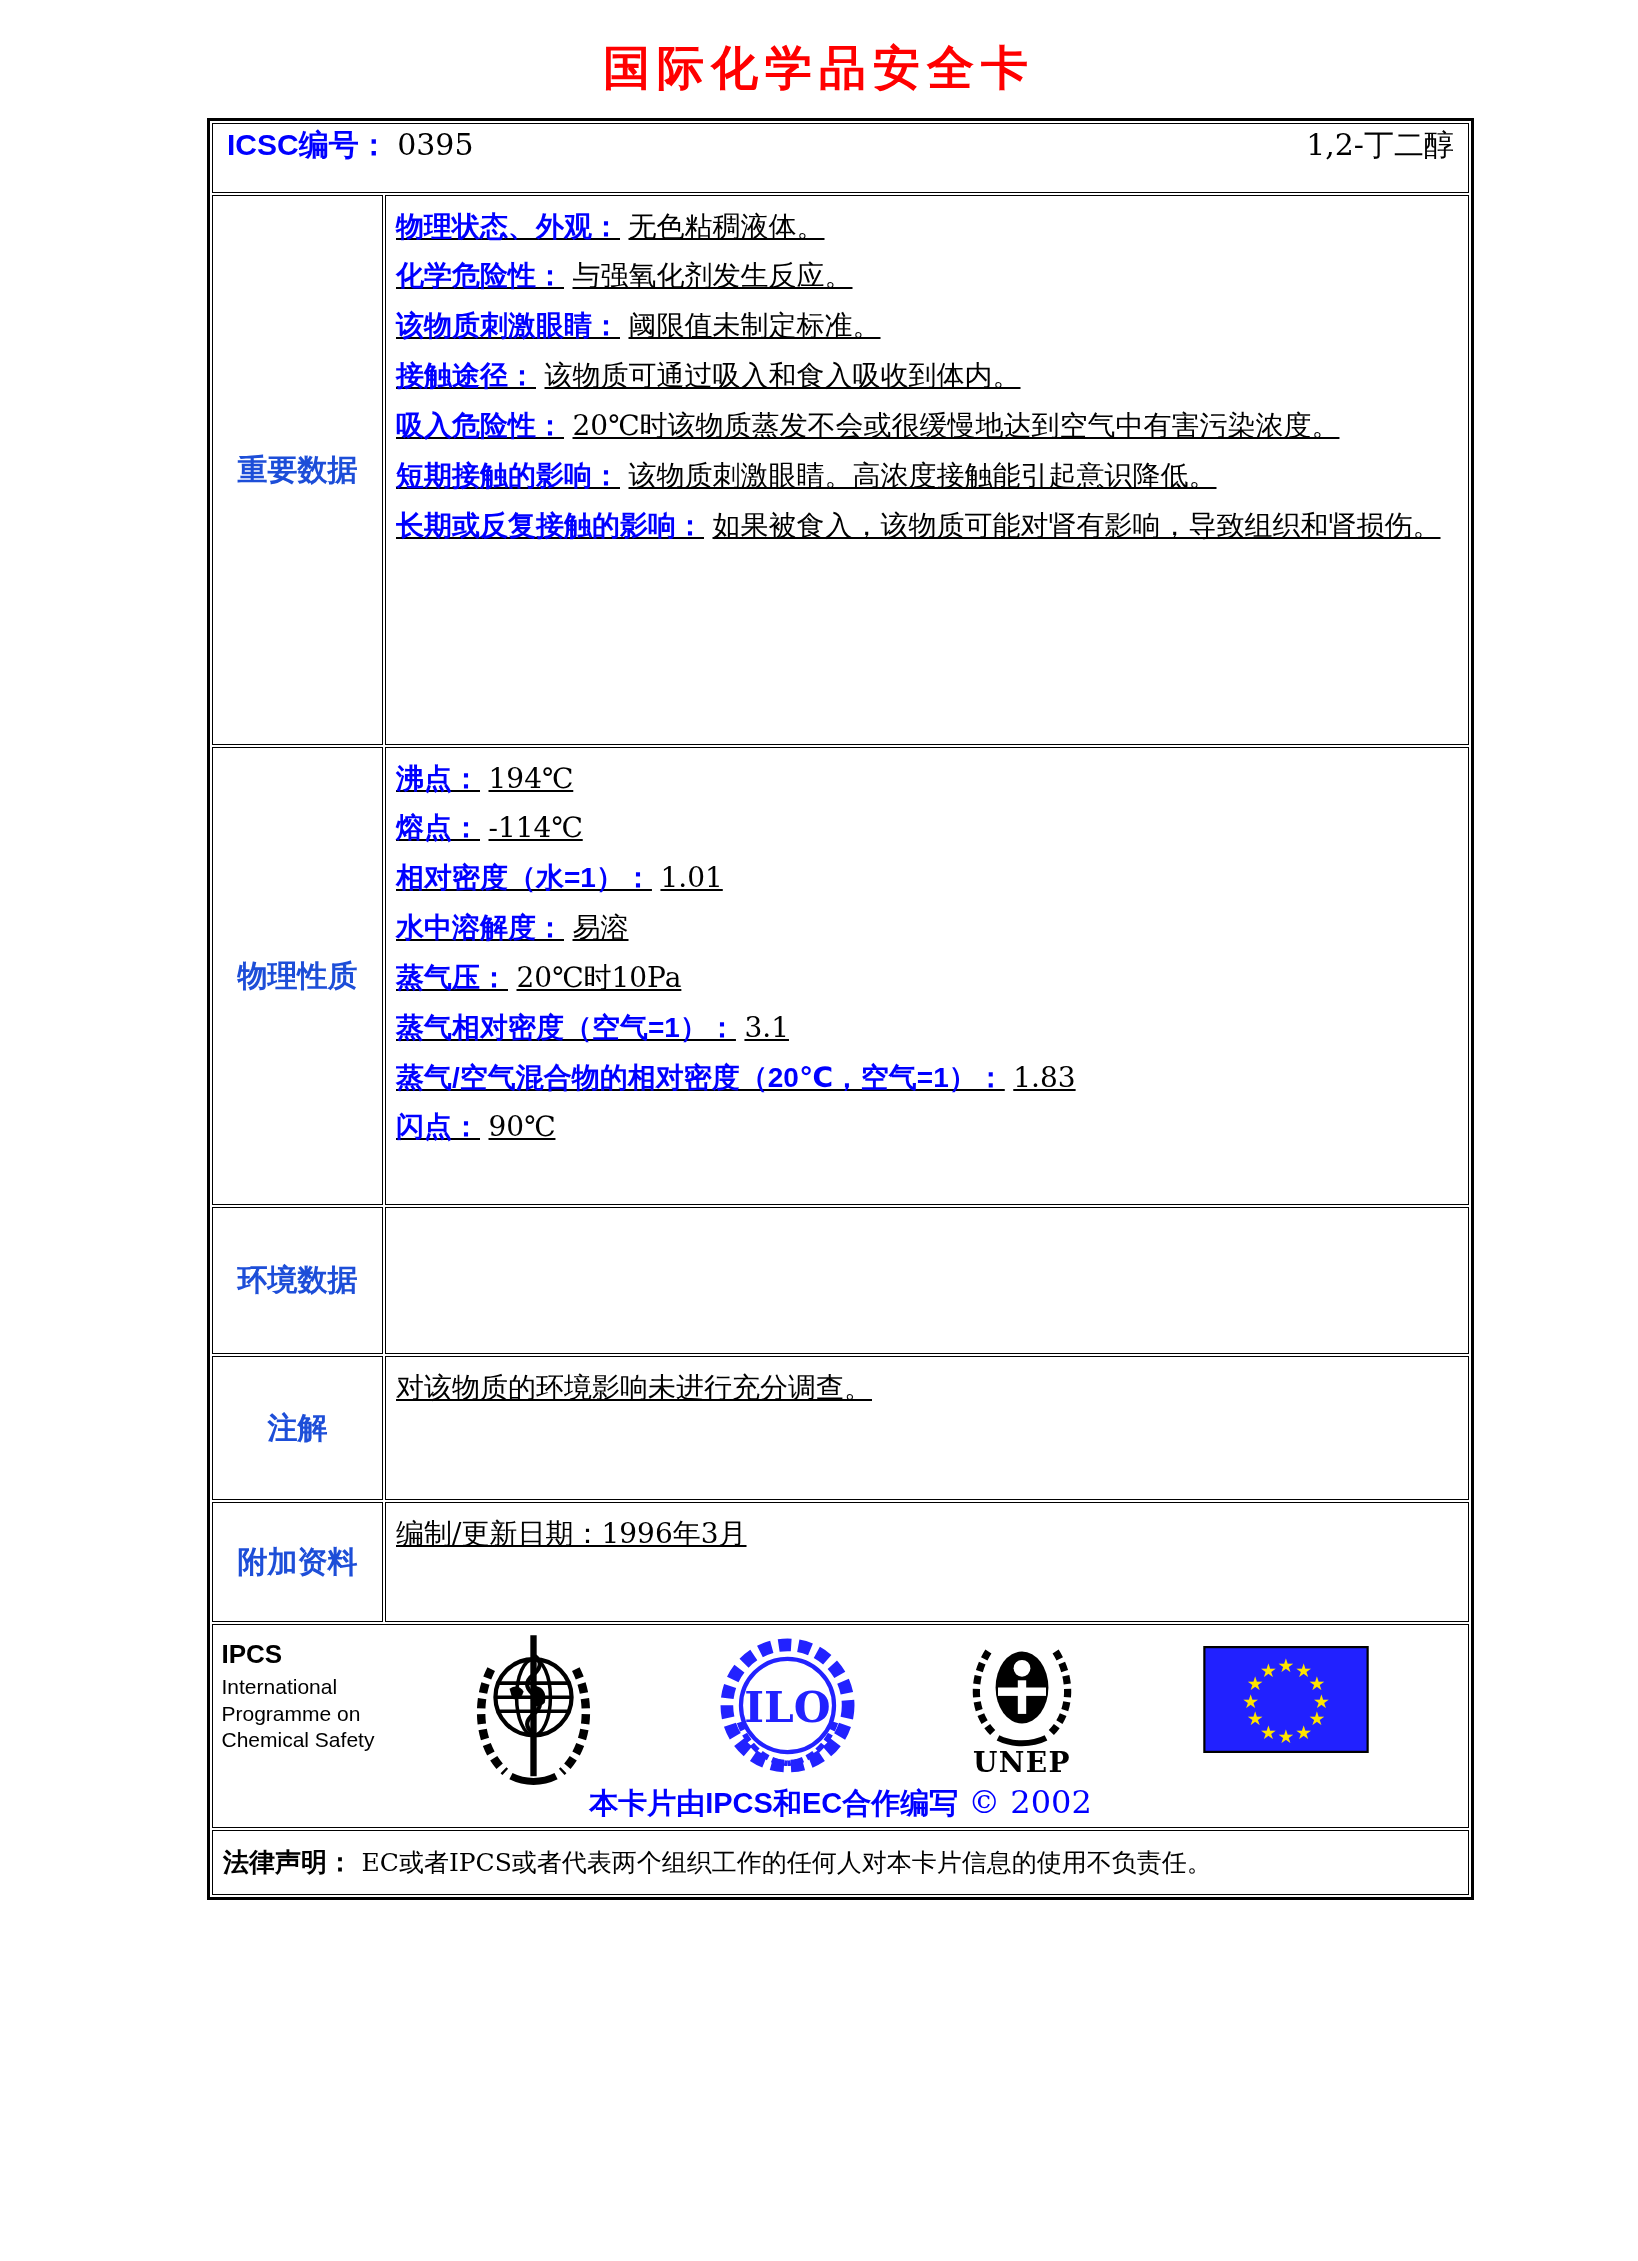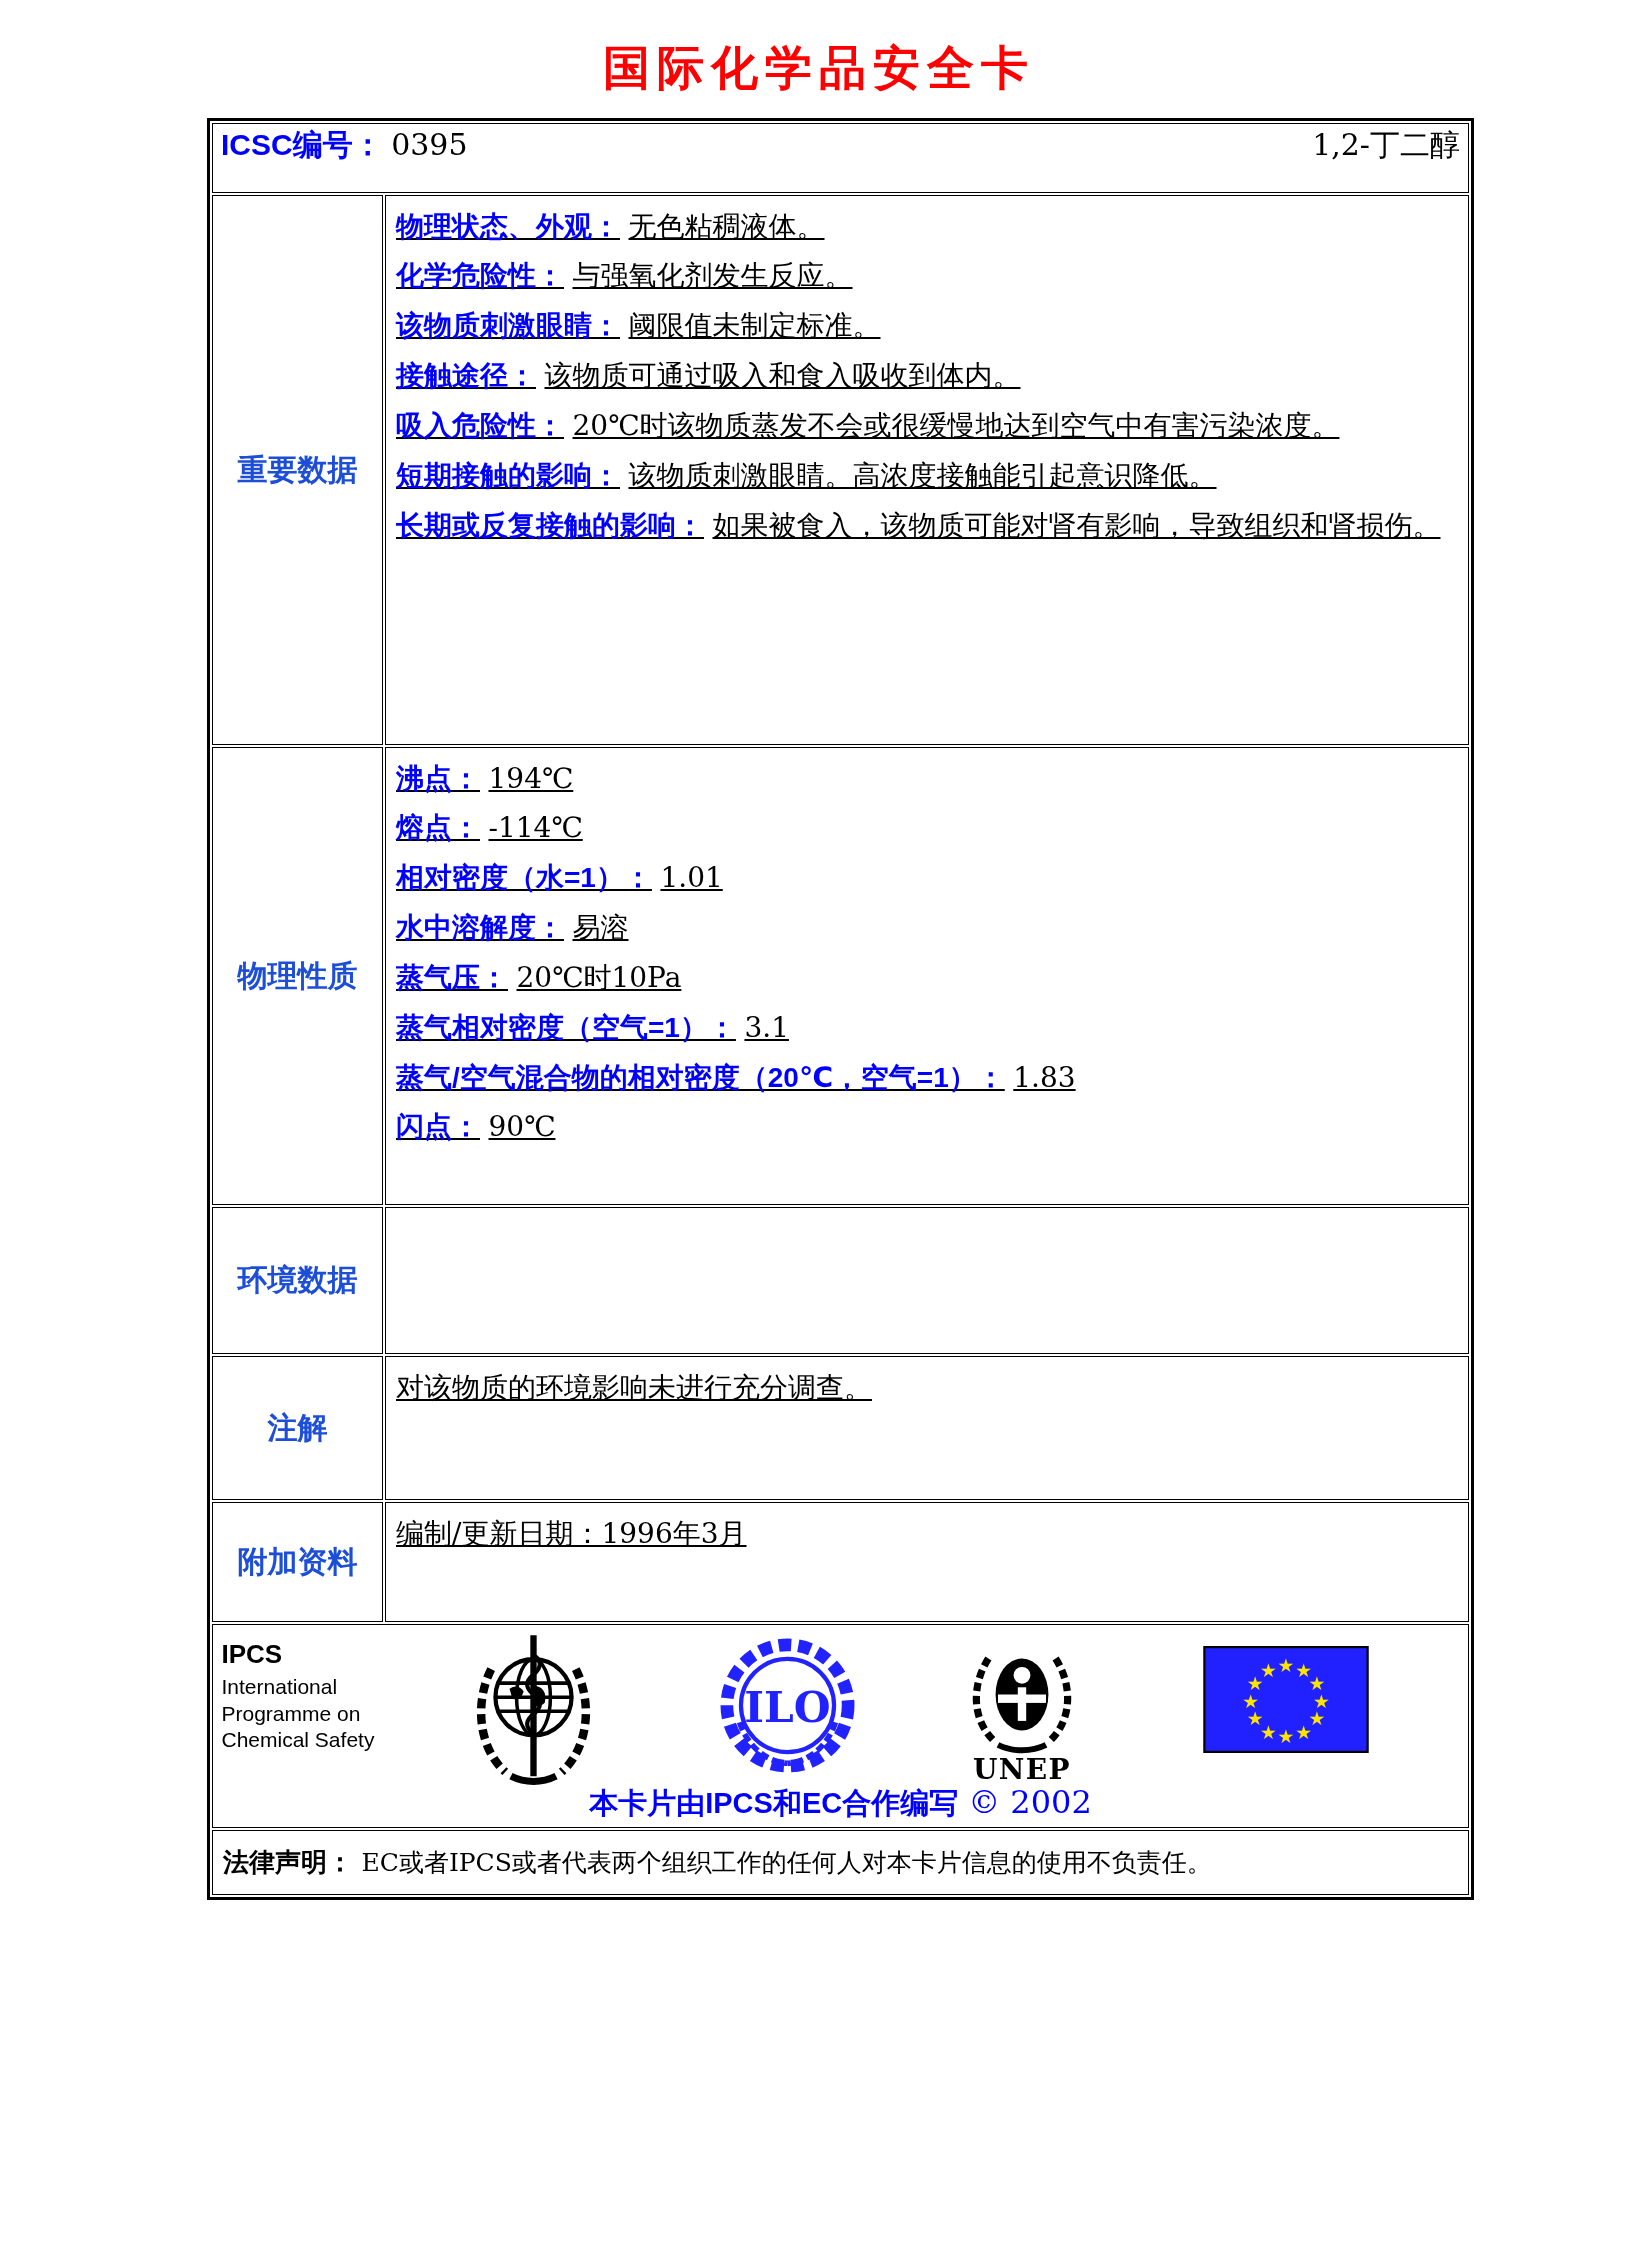--- a/index.html
+++ b/index.html
@@ -14,31 +14,31 @@
   td{border:1.4px solid #000;background:#fff;vertical-align:top;overflow:hidden;}
   td.lbl-cell{width:171px;text-align:center;vertical-align:middle;
         color:#1d4ed8;font-weight:bold;font-size:30px;}
   td.content-cell{padding:5.6px 10px;font-size:28px;line-height:1.78;
         font-family:"DejaVu Serif","Liberation Serif",serif;text-decoration:underline;}
   .line{margin:0;}
   .k{color:#0000FF;font-weight:bold;margin-right:8.5px;
         font-family:"Liberation Sans","DejaVu Sans",sans-serif;}
   .v{color:#000;}
   .hdr-flex{display:flex;justify-content:space-between;align-items:center;
-        height:100%;padding:0 7px;font-size:30px;
+        height:100%;padding:0 13px;font-size:30px;
         font-family:"DejaVu Serif","Liberation Serif",serif;}
   .hdr-left .k{font-size:30px;}
   .footer-cell{position:relative;}
   .ipcs-block{position:absolute;left:8.5px;top:12.7px;line-height:1.25;}
   .ipcs-h{font-weight:bold;font-size:26px;margin-bottom:4.2px;}
   .ipcs-sub{font-size:21px;}
   .logo{position:absolute;}
   .logo-who{left:250px;top:4.2px;}
   .logo-ilo{left:504px;top:10px;}
-  .logo-unep{left:742px;top:19px;text-align:center;width:134px;}
+  .logo-unep{left:742px;top:12px;text-align:center;width:134px;}
   .unep-word{font-family:"DejaVu Serif","Liberation Serif",serif;font-weight:bold;
         font-size:28px;letter-spacing:1.4px;margin-top:-5.6px;color:#000;}
   .logo-eu{left:990px;top:21px;}
   .credit-line{position:absolute;left:0;bottom:2.8px;width:100%;text-align:center;
         color:#0000FF;font-size:29px;}
   .credit-main{font-weight:bold;}
   .credit-copy{font-weight:normal;font-size:32px;margin-left:10px;
         font-family:"DejaVu Serif","Liberation Serif",serif;}
   .legal-cell{vertical-align:middle;padding:7px 10px;font-size:25px;
         font-family:"DejaVu Serif","Liberation Serif",serif;}

